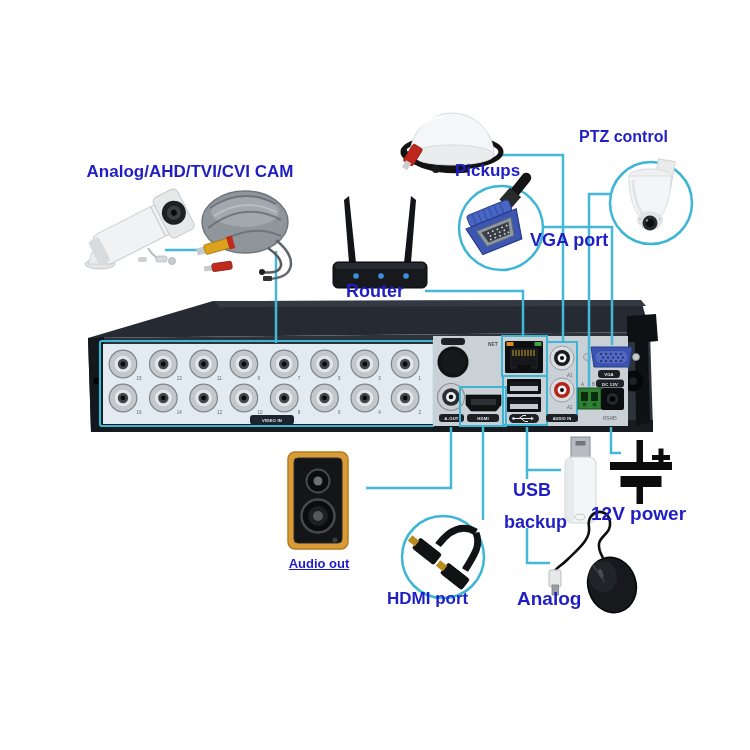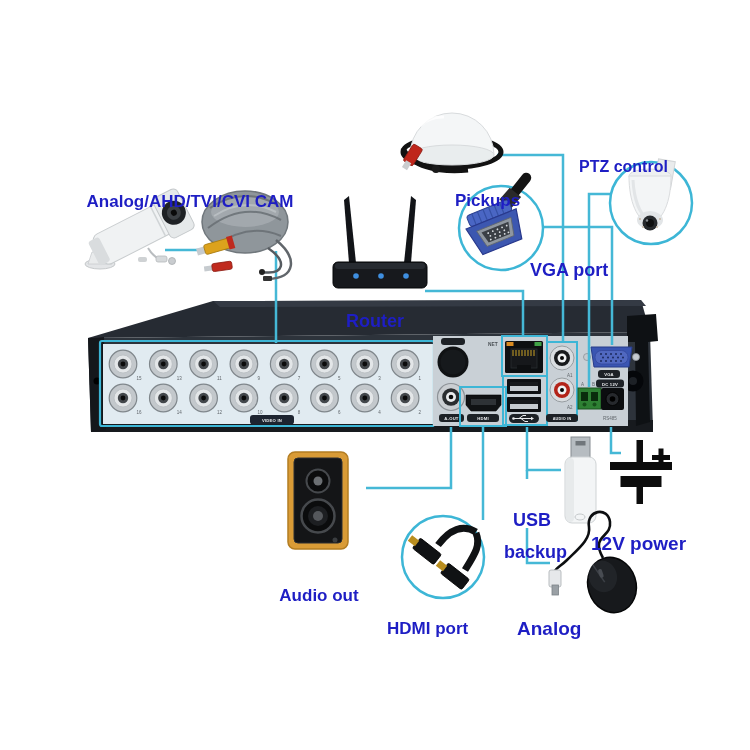--- a/index.html
+++ b/index.html
@@ -1,20 +1,20 @@
 <!DOCTYPE html>
 <html><head>
 <meta charset="utf-8">
 <style>
   html,body{margin:0;padding:0;background:#ffffff;}
   #stage{position:relative;width:750px;height:750px;background:#ffffff;overflow:hidden;
          font-family:"Liberation Sans","DejaVu Sans",sans-serif;}
   #art{position:absolute;left:0;top:0;}
   .lbl{position:absolute;color:#1e1ec4;font-weight:bold;white-space:nowrap;
-       font-family:"Liberation Sans","DejaVu Sans",sans-serif;z-index:3;margin-top:30px;}
+       font-family:"Liberation Sans","DejaVu Sans",sans-serif;z-index:3;}
   .pill-txt{font-size:4.2px;fill:#e8eaec;font-weight:bold;letter-spacing:.2px;}
   .tiny-txt{font-size:4.8px;fill:#4a5055;font-weight:bold;}
   .bnc-num{font-size:4.5px;fill:#60666b;}
 </style>
 </head>
 <body>
 
 <div id="stage">
 
 <svg id="art" width="750" height="750" viewBox="0 0 750 750">
@@ -447,17 +447,17 @@
 </svg>
 
 <div class="lbl" style="left:80px;top:162px;width:220px;text-align:center;font-size:17px;">Analog/AHD/TVI/CVI CAM</div>
 <div class="lbl" style="left:455px;top:161px;font-size:17px;">Pickups</div>
 <div class="lbl" style="left:579px;top:128px;font-size:16px;">PTZ control</div>
 <div class="lbl" style="left:530px;top:230px;font-size:18px;">VGA port</div>
 <div class="lbl" style="left:342px;top:281px;width:66px;text-align:center;font-size:18px;">Router</div>
 <div class="lbl" style="left:513px;top:480px;font-size:18px;">USB</div>
 <div class="lbl" style="left:504px;top:512px;font-size:18px;">backup</div>
 <div class="lbl" style="left:591px;top:503px;font-size:19px;">12V power</div>
-<div class="lbl" style="left:273px;top:556px;width:92px;text-align:center;font-size:17px;">Audio out</div>
+<div class="lbl" style="left:273px;top:556px;width:92px;text-align:center;font-size:13px;text-decoration:underline;">Audio out</div>
 <div class="lbl" style="left:387px;top:589px;width:94px;text-align:left;font-size:17px;">HDMI port</div>
 <div class="lbl" style="left:517px;top:588px;font-size:19px;">Analog</div>
 
 </div>
 
 </body></html>

